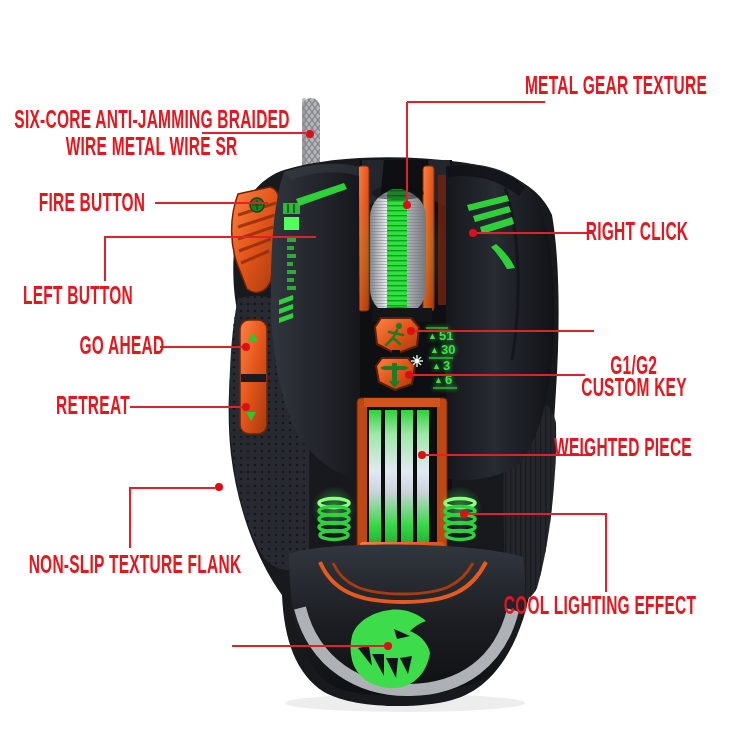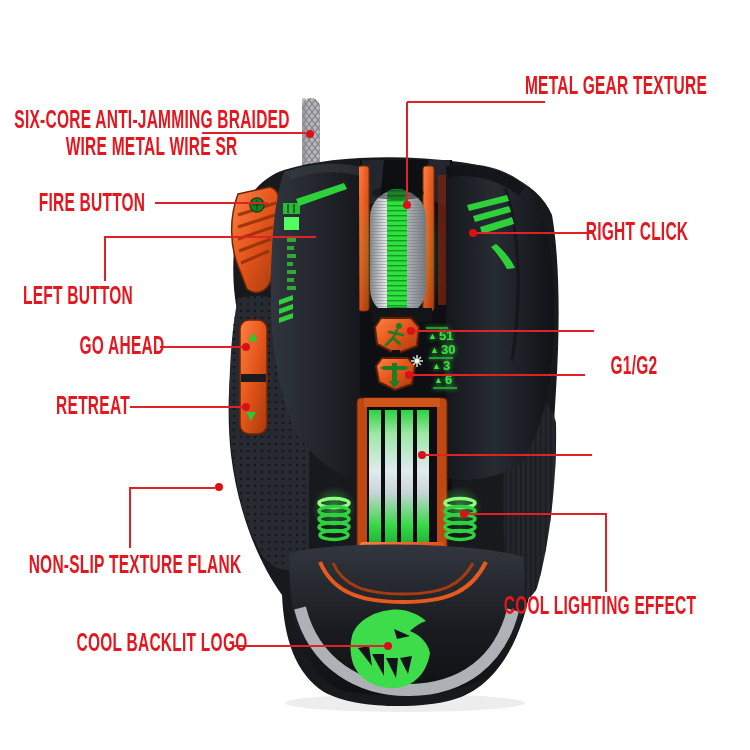--- a/index.html
+++ b/index.html
@@ -341,37 +341,36 @@
   </div>
 
   <div class="lbl" style="left:93px;top:394px;">
     <div><span class="tx">RETREAT</span></div>
   </div>
 
   <div class="lbl" style="left:135px;top:553px;">
     <div><span class="tx">NON-SLIP TEXTURE FLANK</span></div>
   </div>
 
-  <div class="lbl" style="left:162px;top:631px;">
-    <div><span class="tx">COOL BACKLIT LOGO</span></div>
-  </div>
 
   <div class="lbl lh25" style="left:616px;top:73px;">
     <div><span class="tx">METAL GEAR TEXTURE</span></div>
   </div>
 
   <div class="lbl" style="left:637px;top:220px;text-align:right;">
     <div><span class="tx">RIGHT CLICK</span></div>
   </div>
 
 
   <div class="lbl lh22" style="left:634px;top:354px;">
     <div><span class="tx">G1/G2</span></div>
+    <div><span class="tx">CUSTOM KEY</span></div>
   </div>
 
   <div class="lbl lh22" style="left:623px;top:436px;">
+    <div><span class="tx">WEIGHTED PIECE</span></div>
   </div>
 
   <div class="lbl lh22" style="left:600px;top:594px;">
     <div><span class="tx">COOL LIGHTING EFFECT</span></div>
   </div>
 
 </div>
 
 </body></html>

